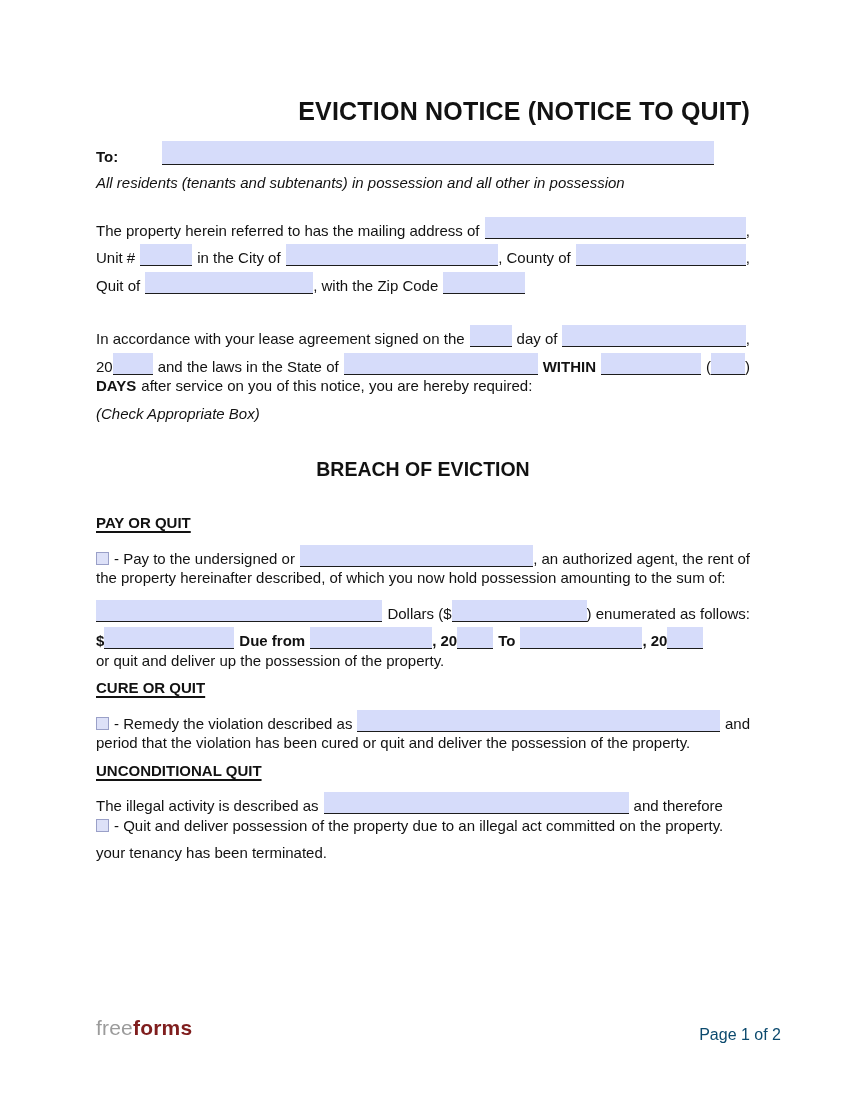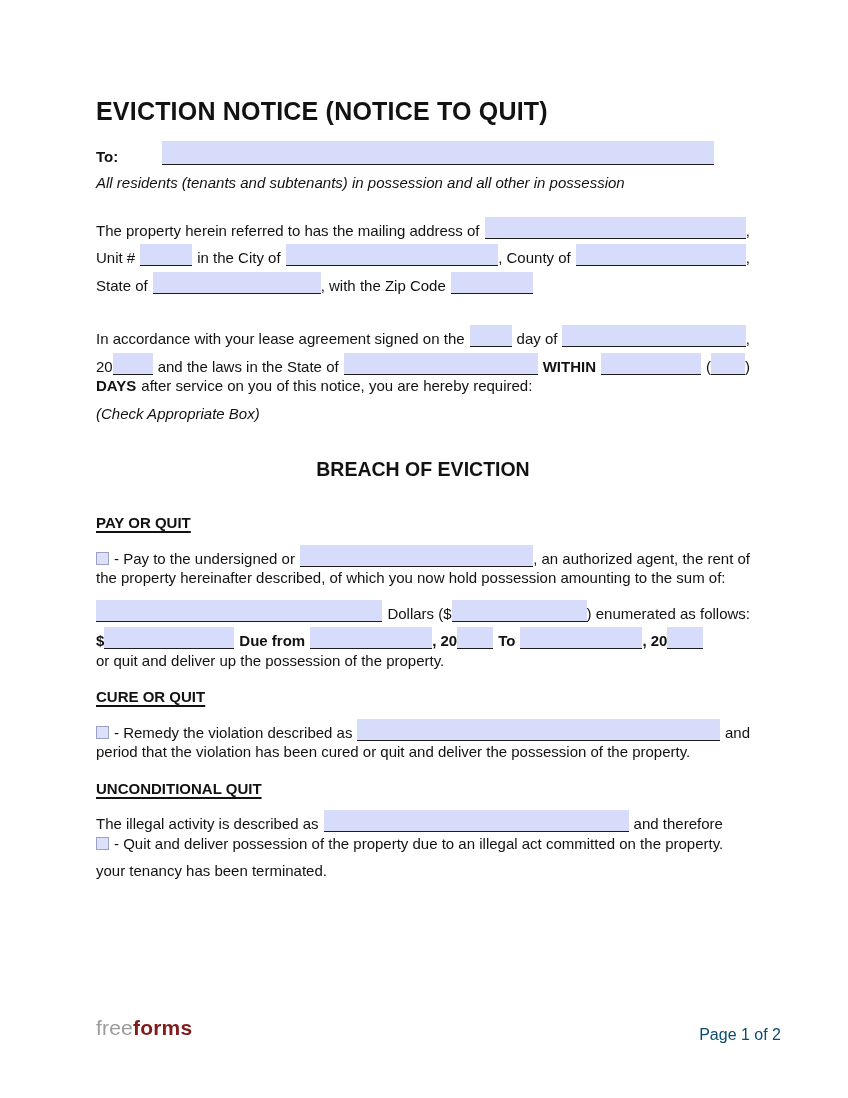--- a/index.html
+++ b/index.html
@@ -5,21 +5,21 @@
   * { margin:0; padding:0; box-sizing:border-box; }
   html,body { background:#ffffff; }
   body {
     width:848px; height:1098px;
     font-family:"Liberation Sans", sans-serif;
     color:#121212;
   }
   .page { position:relative; width:848px; height:1098px; background:#fff; overflow:hidden; }
   .content { position:absolute; left:96px; top:0; width:654px; }
 
-  .title { margin-top:97px; text-align:left; font-size:25px; font-weight:bold; letter-spacing:.2px; }
+  .title { margin-top:97px; text-align:right; font-size:25px; font-weight:bold; letter-spacing:.2px; }
 
   .line { display:flex; align-items:baseline; height:27.5px; font-size:15px; white-space:nowrap; }
   .line > * + * { margin-left:5px; }
   .line .tight { margin-left:0; }
 
   .fld {
     display:inline-block; flex:0 0 auto;
     background:#d6dcfa; border-bottom:1.5px solid #1c1c1c;
     height:22px; position:relative; top:3px;
   }
@@ -35,21 +35,21 @@
   .i { font-style:italic; }
 
   .to-line { margin-top:12px; height:30px;gap:39px; }
   .to-line .fld { height:24px; }
   .note-line { margin-top:6px; }
   .para-property { margin-top:12px; }
   .para-lease { margin-top:26px; }
 
   .breach-h { margin-top:26px; height:27px; text-align:center; font-size:19.5px; font-weight:bold; }
 
-  .sec-h { margin-top:9px; }
+  .sec-h { margin-top:0; }
   .sec-h.first { margin-top:29px; }
   .sec-h span { font-weight:bold; text-decoration:underline; text-underline-offset:3px; text-decoration-thickness:1.5px; }
 
   .brand { position:absolute; left:96px; top:1016px; font-size:21px; letter-spacing:.2px; }
   .brand .free { color:#9b9b9b; font-weight:normal; }
   .brand .forms { color:#7f1d1d; font-weight:bold; }
   .page-num { position:absolute; right:67px; top:1026px; font-size:16px; color:#0c4a6e; }
 </style>
 </head>
 <body>
@@ -77,21 +77,21 @@
       <div class="line">
         <span>Unit #</span>
         <span class="fld" style="width:52px;"></span>
         <span>in the City of</span>
         <span class="fld grow" style="flex-grow:1.25;"></span>
         <span class="tight">, County of</span>
         <span class="fld grow"></span>
         <span class="tight">,</span>
       </div>
       <div class="line">
-        <span>State of</span>
+        <span>Quit of</span>
         <span class="fld" style="width:168px;"></span>
         <span class="tight">, with the Zip Code</span>
         <span class="fld" style="width:82px;"></span>
       </div>
     </div>
 
     <div class="para-lease">
       <div class="line">
         <span>In accordance with your lease agreement signed on the</span>
         <span class="fld" style="width:42px;"></span>

